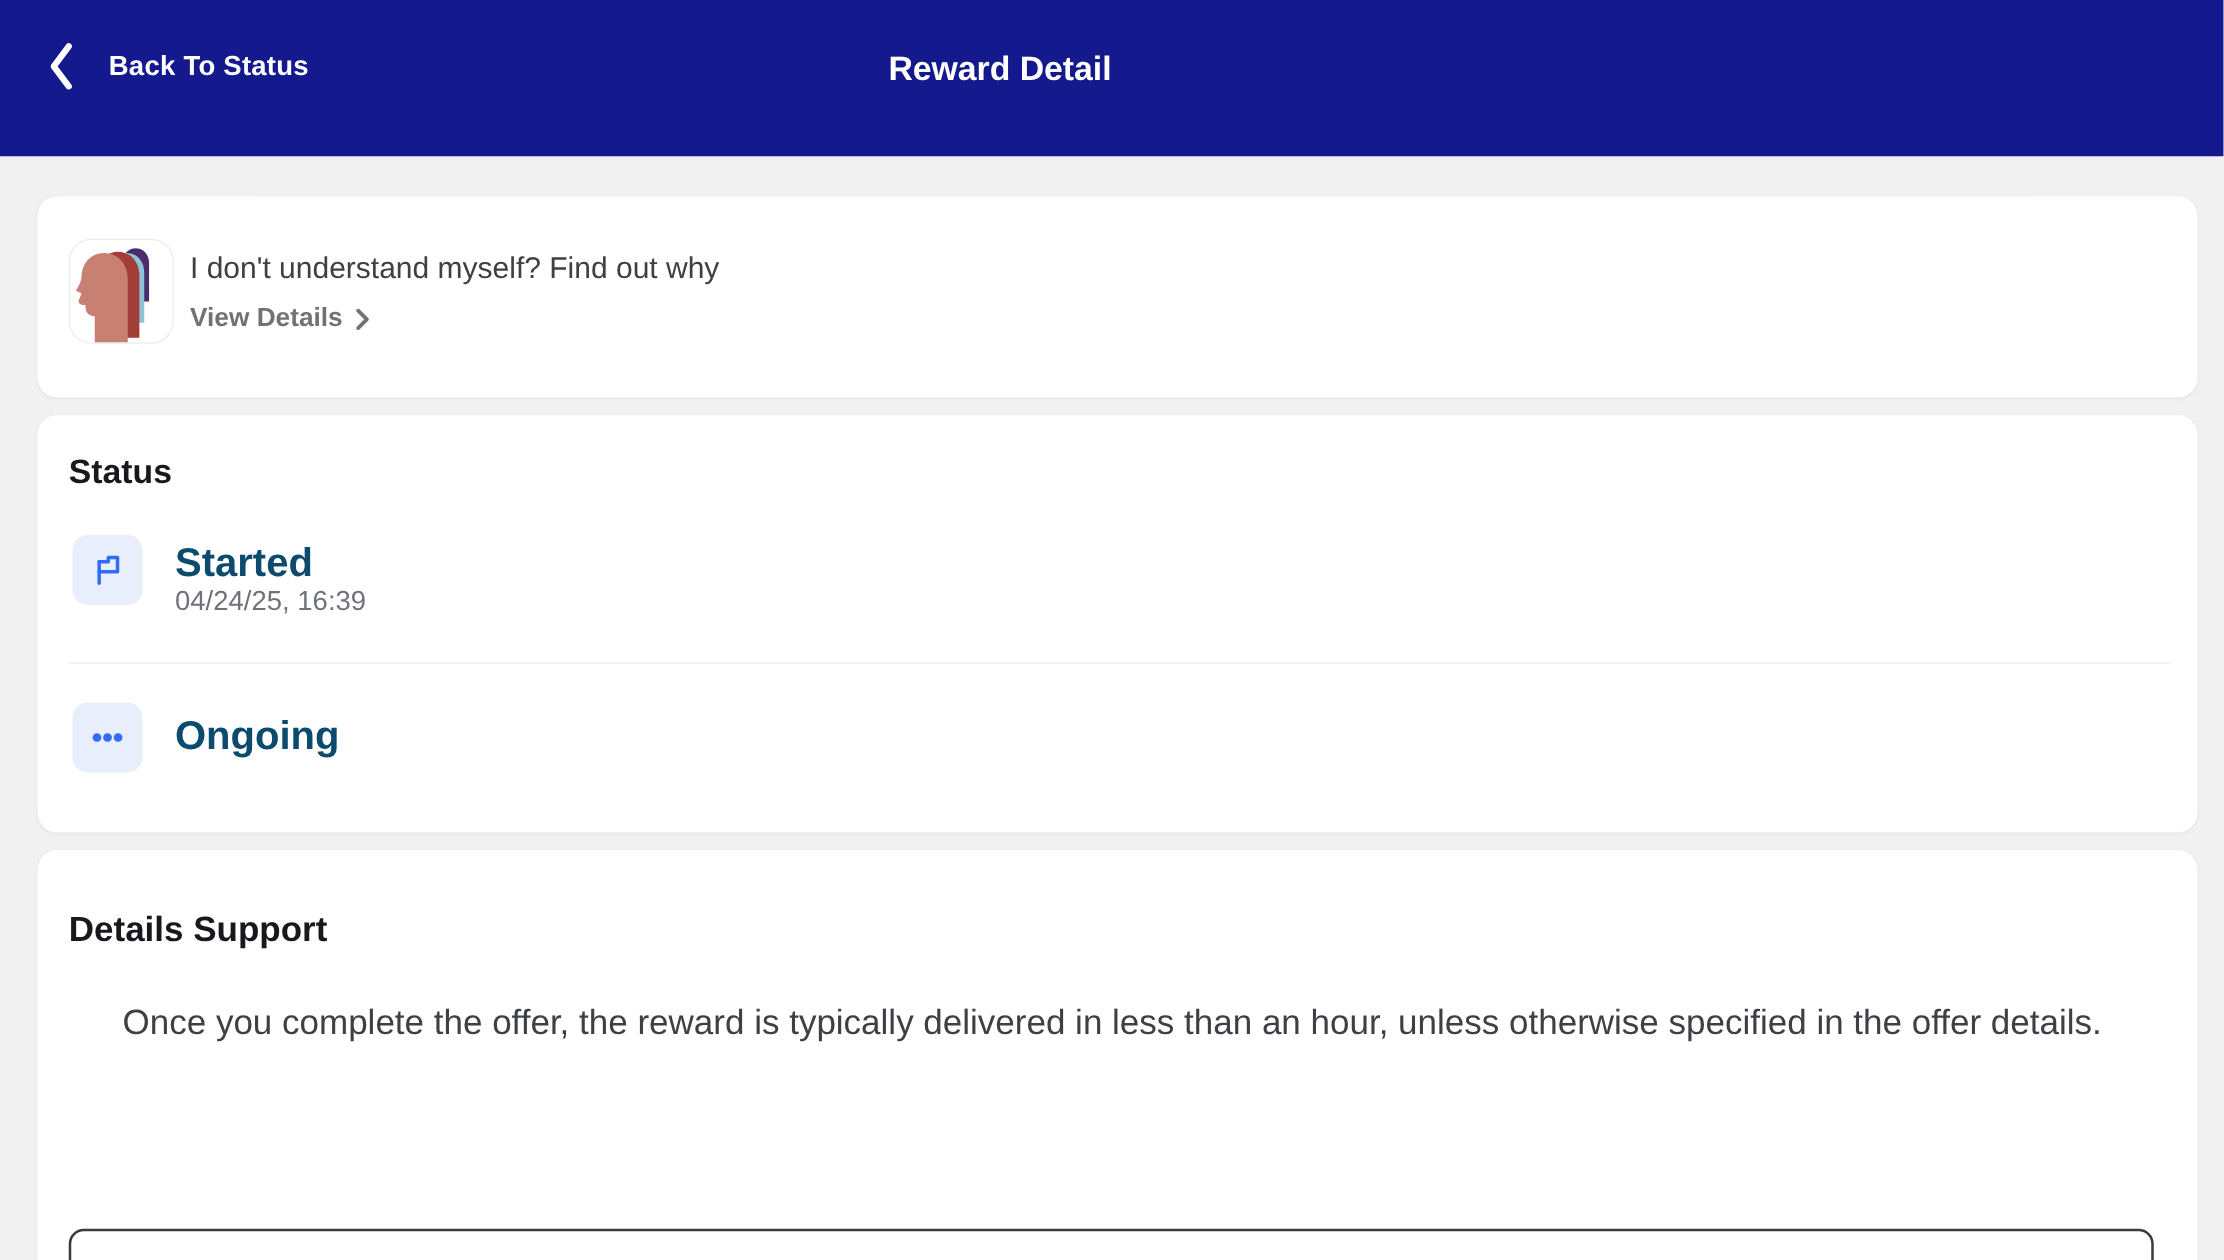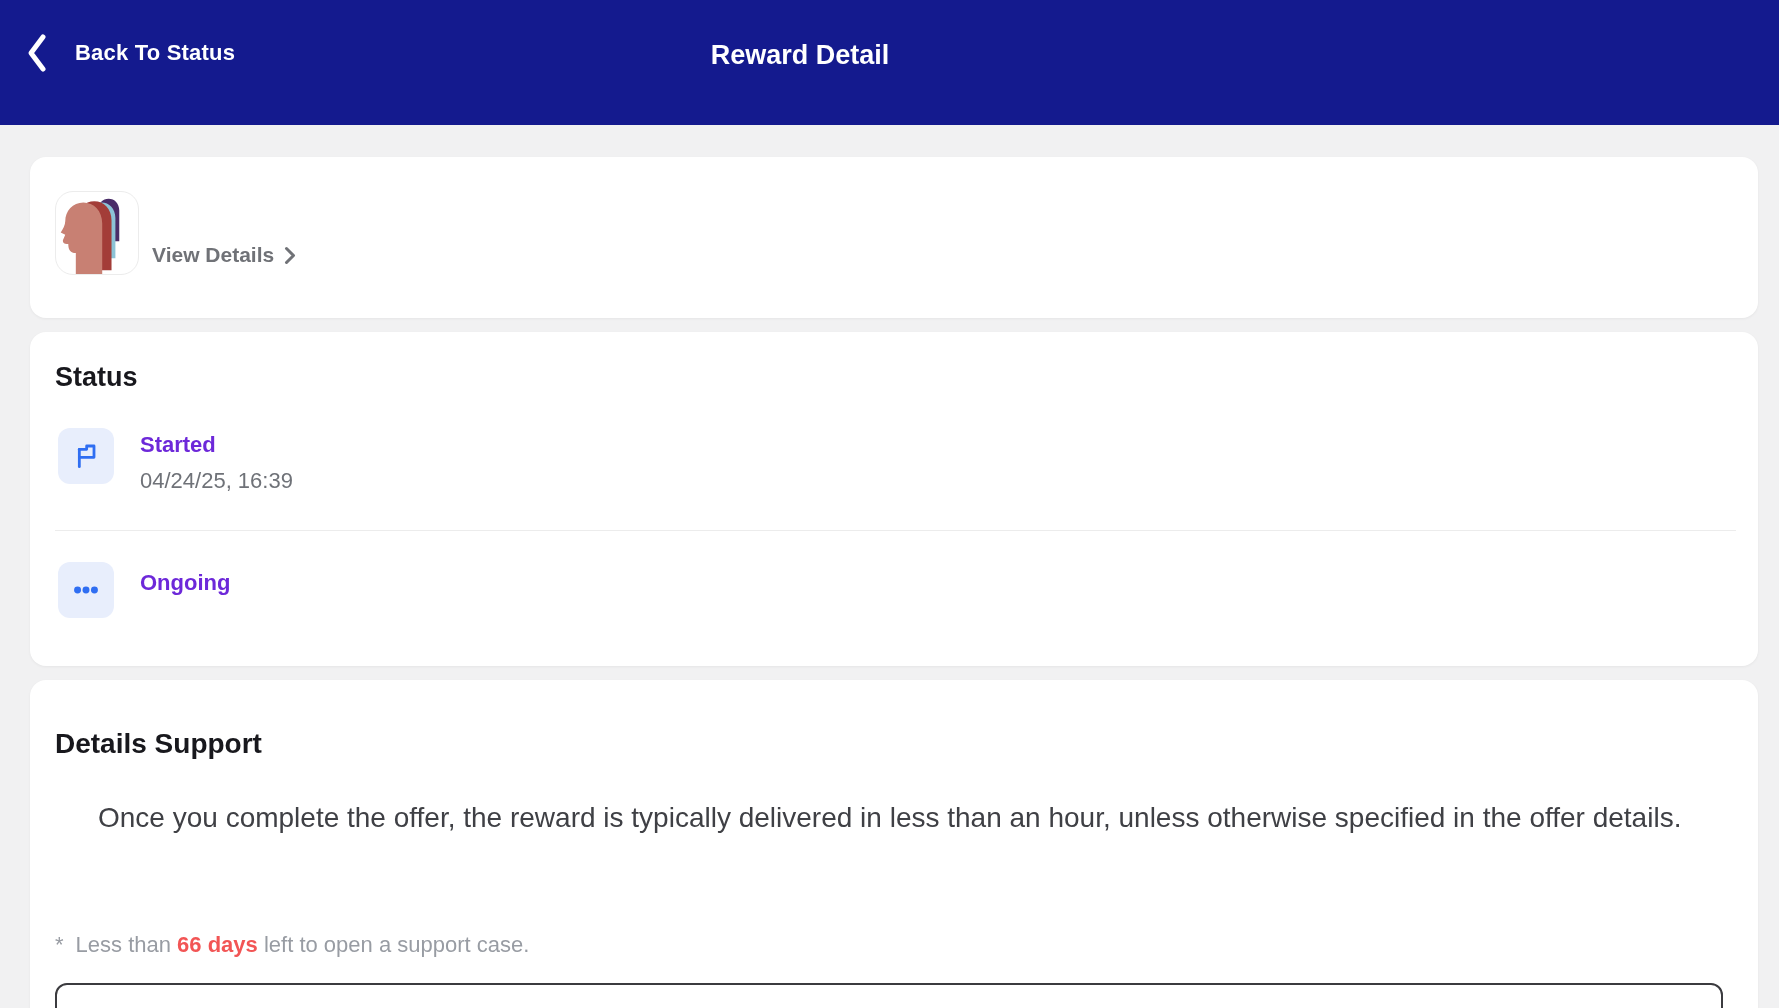--- a/index.html
+++ b/index.html
@@ -10,21 +10,21 @@
     position:relative;
   }
   .page { position:absolute; inset:0; width:1779px; height:1008px; background:#f1f1f2; overflow:hidden; }
 
   
   .app-header {
     position:absolute; left:0; top:0; width:1779px; height:125px;
     background:#141a8e;
   }
   .back-btn {
-    position:absolute; left:26px; top:28px; height:50px;
+    position:absolute; left:38px; top:28px; height:50px;
     display:flex; align-items:center; cursor:pointer; color:#ffffff;
   }
   .back-btn .chev { display:block; margin-right:27px; }
   .back-label { font-size:22px; font-weight:700; color:#ffffff; letter-spacing:.2px; }
   .page-title {
     position:absolute; left:800px; top:40px; transform:translateX(-50%);
     color:#ffffff; font-size:27px; font-weight:700; white-space:nowrap;
   }
 
   
@@ -61,21 +61,21 @@
   .status-card .section-heading { top:30px; }
   .icon-box {
     position:absolute; left:28px; width:56px; height:56px;
     border-radius:12px; background:#e8eefc;
     display:flex; align-items:center; justify-content:center;
   }
   .icon-box.flag     { top:96px; }
   .icon-box.ellipsis { top:230px; }
   .row-title {
     position:absolute; left:110px;
-    font-size:22px; font-weight:700; color:#6d28d9; white-space:nowrap;
+    font-size:32px; font-weight:700; color:#0c4a6e; white-space:nowrap;
   }
   .row-sub {
     position:absolute; left:110px;
     font-size:22px; color:#6f7278; white-space:nowrap;
   }
   .row-desc {
     position:absolute; left:110px;
     font-size:24px; color:#2e2f33; white-space:nowrap;
   }
   .t1 { top:100px; } .s1 { top:136px; }
@@ -125,20 +125,21 @@
       <svg width="82" height="82" viewBox="0 0 100 100">
         <defs>
           <path id="hp" d="M33,4 C19,4 9,15 9,29 C9,34 6,39 3,44 L9,47 L6,54 C5,58 9,60 13,59 C13,67 16,71 23,71 L23,88 L23,104 L58,104 L58,32 C58,15 47,4 33,4 Z"></path>
         </defs>
         <use href="#hp" fill="#4a2d68" transform="translate(47,6) scale(0.52)"></use>
         <use href="#hp" fill="#8cc3d6" transform="translate(33,10) scale(0.68)"></use>
         <use href="#hp" fill="#a33d38" transform="translate(19,8) scale(0.84)"></use>
         <use href="#hp" fill="#c88073" transform="translate(3,9) scale(0.92)"></use>
       </svg>
     </div>
+    <div class="offer-title">I don't understand myself? Find out why</div>
     <div class="view-details">
       <span>View Details</span>
       <svg width="12" height="19" viewBox="0 0 12 19">
         <path d="M2.5 2.5 L9.5 9.5 L2.5 16.5" stroke="#707277" stroke-width="3" fill="none" stroke-linecap="round" stroke-linejoin="round"></path>
       </svg>
     </div>
   </section>
 
   <section class="card status-card">
     <h2 class="section-heading">Status</h2>
@@ -163,18 +164,17 @@
     </div>
     <div class="row-title t2">Ongoing</div>
   </section>
 
   <section class="card support-card">
     <h2 class="section-heading">Details Support</h2>
 
     <p class="para p1">Once you complete the offer, the reward is typically delivered in less than an hour, unless otherwise specified in the offer details.</p>
 
 
-    <p class="note"><span class="ast">*</span><span>Less than </span><span class="days">66 days</span><span> left to open a support case.</span></p>
 
     <div class="ticket-input"></div>
   </section>
 
 </div>
 
 </body></html>

